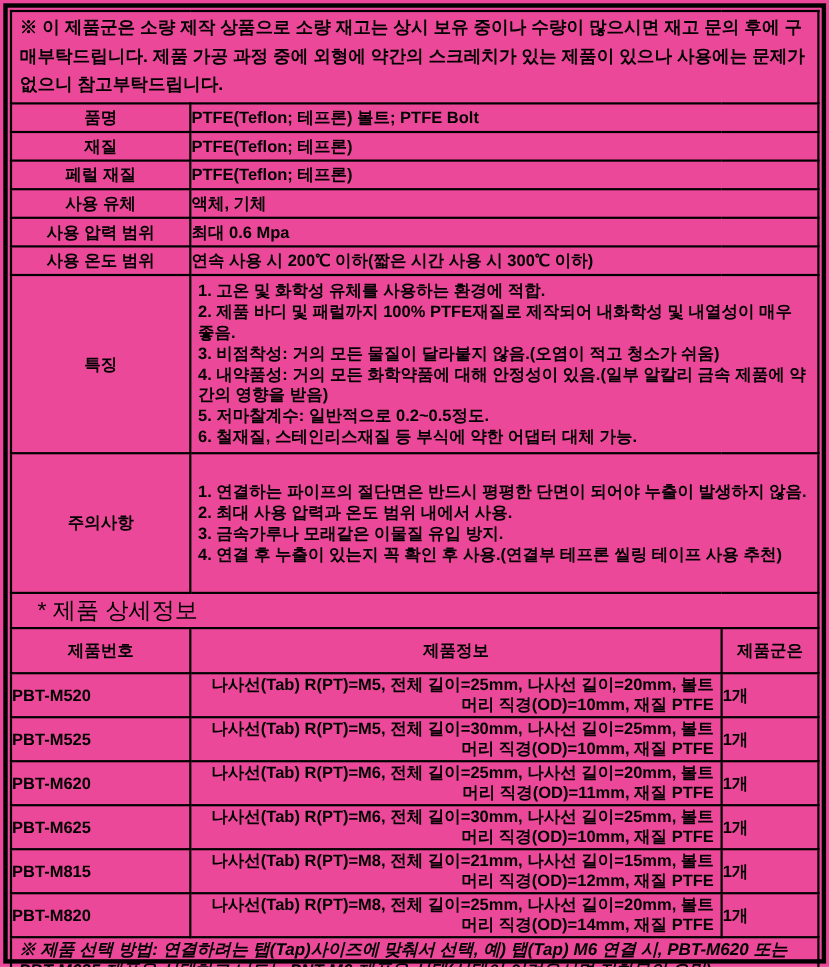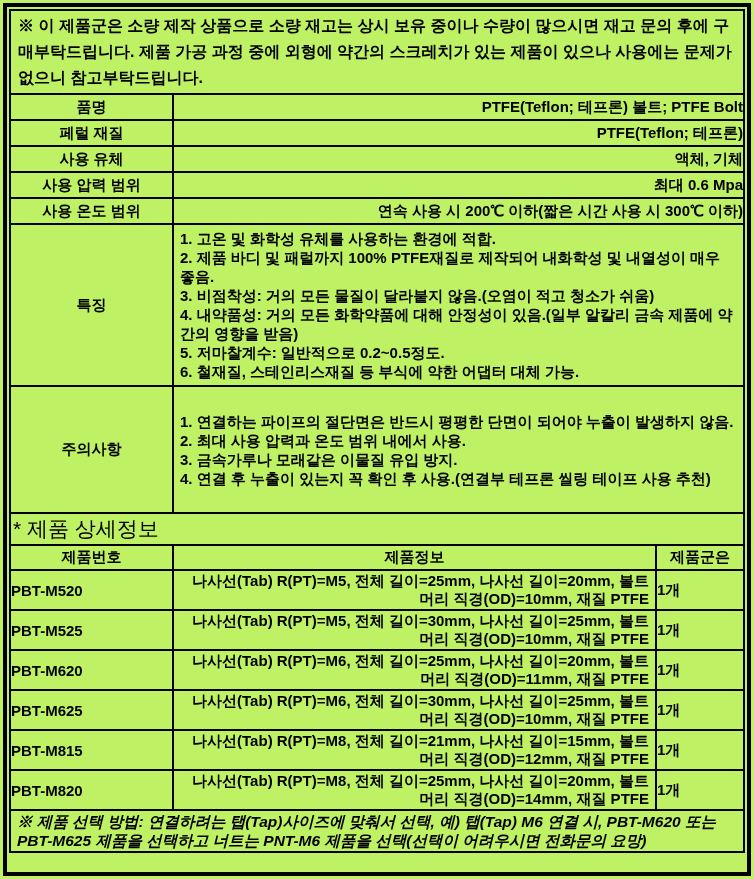--- a/index.html
+++ b/index.html
@@ -6,21 +6,21 @@
   html, body { background: #ffffff; }
   body {
     font-family: "Liberation Sans", sans-serif;
     color: #000000;
     width: 754px;
   }
   .page {
     width: 754px;
     height: 879px;
     padding: 3px;
-    background: #bef264;
+    background: #ec4899;
   }
   .frame {
     border: 4px solid #000000;
     padding: 2px;
     width: 100%;
     height: 100%;
   }
   table.main-table {
     border-collapse: collapse;
     table-layout: fixed;
@@ -39,41 +39,41 @@
     line-height: 26px;
     padding: 2px 7px;
     text-align: left;
   }
   tr.spec-row { height: 26px; padding-left: 27px; }
   td.spec-label {
     text-align: center;
     font-size: 15px;
   }
   td.spec-value {
-    text-align: right;
+    text-align: left;
     font-size: 15px;
   }
   td.spec-value.multiline {
     text-align: left;
     white-space: pre-line;
     font-size: 15px;
     line-height: 19px;
     padding: 4px 6px;
   }
   tr.features-row   { height: 154px; }
   tr.cautions-row   { height: 127px; }
   td.section-heading {
     height: 31px;
     font-weight: normal;
     font-size: 21px;
-    padding: 1px 2px;
+    padding: 1px 23px;
     text-align: left;
     margin-top: 28px;
   }
-  tr.detail-head-row { height: 25px; }
+  tr.detail-head-row { height: 41px; }
   tr.detail-head-row td {
     text-align: center;
     font-size: 15px;
   }
   tr.product-row { height: 40px; }
   td.product-no, td.product-unit {
     font-size: 15px;
   }
   td.product-info {
     text-align: right;
@@ -104,20 +104,24 @@
       <tbody>
         <tr>
           <td colspan="3" class="notice">※ 이 제품군은 소량 제작 상품으로 소량 재고는 상시 보유 중이나 수량이 많으시면 재고 문의 후에 구매부탁드립니다. 제품 가공 과정 중에 외형에 약간의 스크레치가 있는 제품이 있으나 사용에는 문제가 없으니 참고부탁드립니다.</td>
         </tr>
 
         <tr class="spec-row">
           <td class="spec-label">품명</td>
           <td colspan="2" class="spec-value">PTFE(Teflon; 테프론) 볼트; PTFE Bolt</td>
         </tr>
         <tr class="spec-row">
+          <td class="spec-label">재질</td>
+          <td colspan="2" class="spec-value">PTFE(Teflon; 테프론)</td>
+        </tr>
+        <tr class="spec-row">
           <td class="spec-label">페럴 재질</td>
           <td colspan="2" class="spec-value">PTFE(Teflon; 테프론)</td>
         </tr>
         <tr class="spec-row">
           <td class="spec-label">사용 유체</td>
           <td colspan="2" class="spec-value">액체, 기체</td>
         </tr>
         <tr class="spec-row">
           <td class="spec-label">사용 압력 범위</td>
           <td colspan="2" class="spec-value">최대 0.6 Mpa</td>

